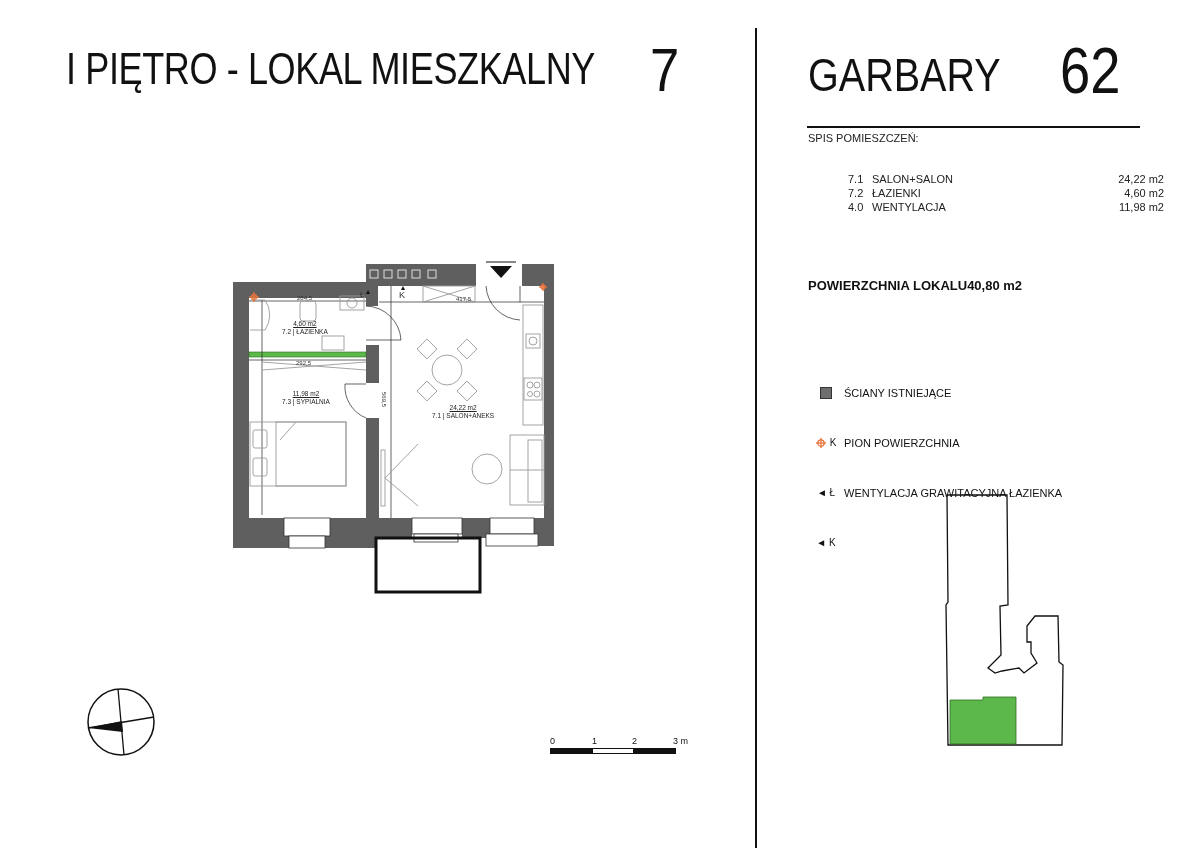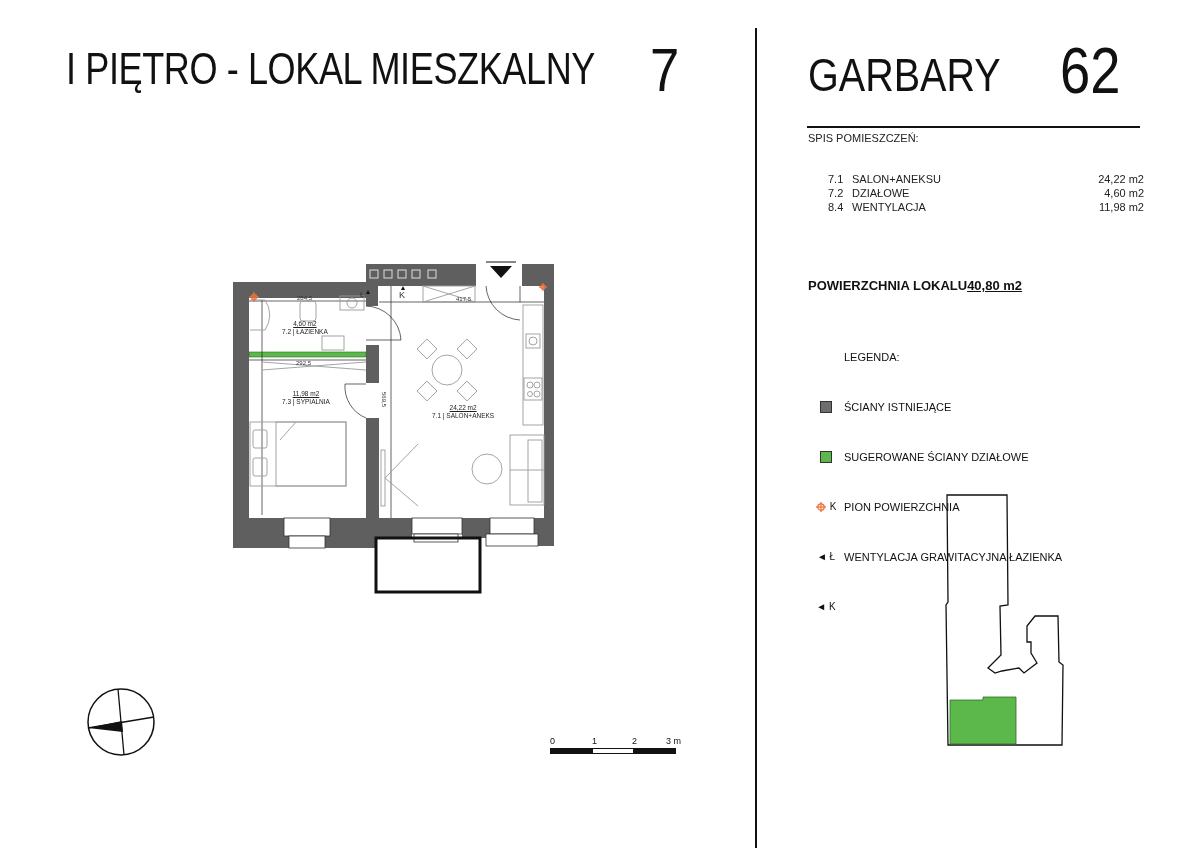--- a/index.html
+++ b/index.html
@@ -6,21 +6,21 @@
   body { width:1200px; height:848px; position:relative; overflow:hidden;
          font-family:"Liberation Sans", sans-serif; color:#111; }
   .abs { position:absolute; }
   .title-left { left:66px; top:44px; font-size:44px; letter-spacing:-0.5px; transform:scaleX(0.82); transform-origin:left top; white-space:nowrap; }
   .unit-num { left:650px; top:34px; font-size:62px; transform:scaleX(0.85); transform-origin:left top; }
   .divider-v { left:755px; top:28px; width:2px; height:820px; background:#111; }
   .title-right { left:808px; top:48px; font-size:46px; transform:scaleX(0.86); transform-origin:left top; white-space:nowrap; }
   .bld-num { left:1060px; top:34px; font-size:64px; transform:scaleX(0.85); transform-origin:left top; }
   .hr-right { left:807px; top:126px; width:333px; height:1.5px; background:#111; }
   .small { font-size:11px; color:#222; }
-  .rooms { left:828px; top:172px; width:316px; }
+  .rooms { left:848px; top:172px; width:316px; }
   .room-row { display:flex; font-size:11px; line-height:14px; color:#222; }
   .room-row .num { width:24px; }
   .room-row .name { flex:1; }
   .room-row .area { text-align:right; }
   .total { left:808px; top:278px; width:316px; display:flex; font-weight:bold; font-size:13px; }
   .legend { left:808px; top:350px; }
   .leg-title { margin-left:36px; font-size:11px; line-height:14px; }
   .leg-row { display:flex; align-items:center; font-size:11px; line-height:14px; height:14px;margin-top:36px; }
   .leg-sym { width:36px; display:flex; justify-content:center; align-items:center; font-size:10px; }
   .sq { width:10px; height:10px; border:1px solid #333; }
@@ -38,53 +38,46 @@
 <div class="abs unit-num">7</div>
 <div class="abs divider-v"></div>
 <div class="abs title-right">GARBARY</div>
 <div class="abs bld-num">62</div>
 <div class="abs hr-right"></div>
 
 <div class="abs small" style="left:808px;top:132px;">SPIS POMIESZCZEŃ:</div>
 <div class="abs rooms">
   <div class="room-row">
     <span class="num">7.1</span>
-    <span class="name">SALON+ANEKSU</span>
+    <span class="name">SALON+SALON</span>
     <span class="area">24,22 m2</span>
   </div>
   <div class="room-row">
     <span class="num">7.2</span>
-    <span class="name">DZIAŁOWE</span>
+    <span class="name">ŁAZIENKI</span>
     <span class="area">4,60 m2</span>
   </div>
   <div class="room-row">
-    <span class="num">8.4</span>
+    <span class="num">4.0</span>
     <span class="name">WENTYLACJA</span>
     <span class="area">11,98 m2</span>
   </div>
 </div>
 
 <div class="abs total">
   <span>POWIERZCHNIA LOKALU</span>
-  <span style="margin-right:0;text-decoration:underline;">40,80 m2</span>
+  <span style="margin-right:0;">40,80 m2</span>
 </div>
 
 <div class="abs legend">
-  <div class="leg-title">LEGENDA:</div>
   <div class="leg-row">
     <span class="leg-sym">
         <span class="sq" style="background:#6e6e6e;"></span>
       </span>
     <span>ŚCIANY ISTNIEJĄCE</span>
-  </div>
-  <div class="leg-row">
-    <span class="leg-sym">
-        <span class="sq" style="background:#5cb84a;"></span>
-      </span>
-    <span>SUGEROWANE ŚCIANY DZIAŁOWE</span>
   </div>
   <div class="leg-row">
     <span class="leg-sym">
       <svg width="14" height="12" viewBox="0 0 14 12">
           <circle cx="5" cy="6" r="3.2" fill="none" stroke="#e8743b" stroke-width="1.3"></circle>
           <line x1="0" y1="6" x2="10" y2="6" stroke="#e8743b" stroke-width="1.3"></line>
           <line x1="5" y1="1" x2="5" y2="11" stroke="#e8743b" stroke-width="1.3"></line>
         </svg>
       <span style="font-size:10px;">K</span>
     </span>
@@ -258,21 +251,21 @@
   <line x1="33" y1="3" x2="39" y2="69" stroke="#111" stroke-width="1.3"></line>
   <line x1="3" y1="42" x2="69" y2="31" stroke="#111" stroke-width="1.3"></line>
   <polygon points="3,42 37,35 38,46" fill="#111"></polygon>
 </svg>
 
 <div class="abs scale">
   <div class="scale-labels" style="width:140px;">
     <span style="left:0;">0</span>
     <span style="left:42px;">1</span>
     <span style="left:82px;">2</span>
-    <span style="left:116px;">3 m</span>
+    <span style="left:123px;">3 m</span>
   </div>
   <div style="display:flex;margin-top:0;">
     <div style="width:40px;height:4px;background:#111;border:1px solid #111;"></div>
     <div style="width:40px;height:4px;background:#fff;border:1px solid #111;"></div>
     <div style="width:40px;height:4px;background:#111;border:1px solid #111;"></div>
   </div>
 </div>
 
 <svg class="abs" style="left:940px;top:490px;" width="130" height="260" viewBox="0 0 130 260">
   <polygon points="7,5 67,5 68,115 60,116 61,165 48,178 55,183 62,181 79,178 84,183 97,173 91,163 91,152 87,152 87,136 95,126 118,126 119,172 123,175 122,255 8,255 6,115 8,112" fill="none" stroke="#111" stroke-width="1.3"></polygon>

